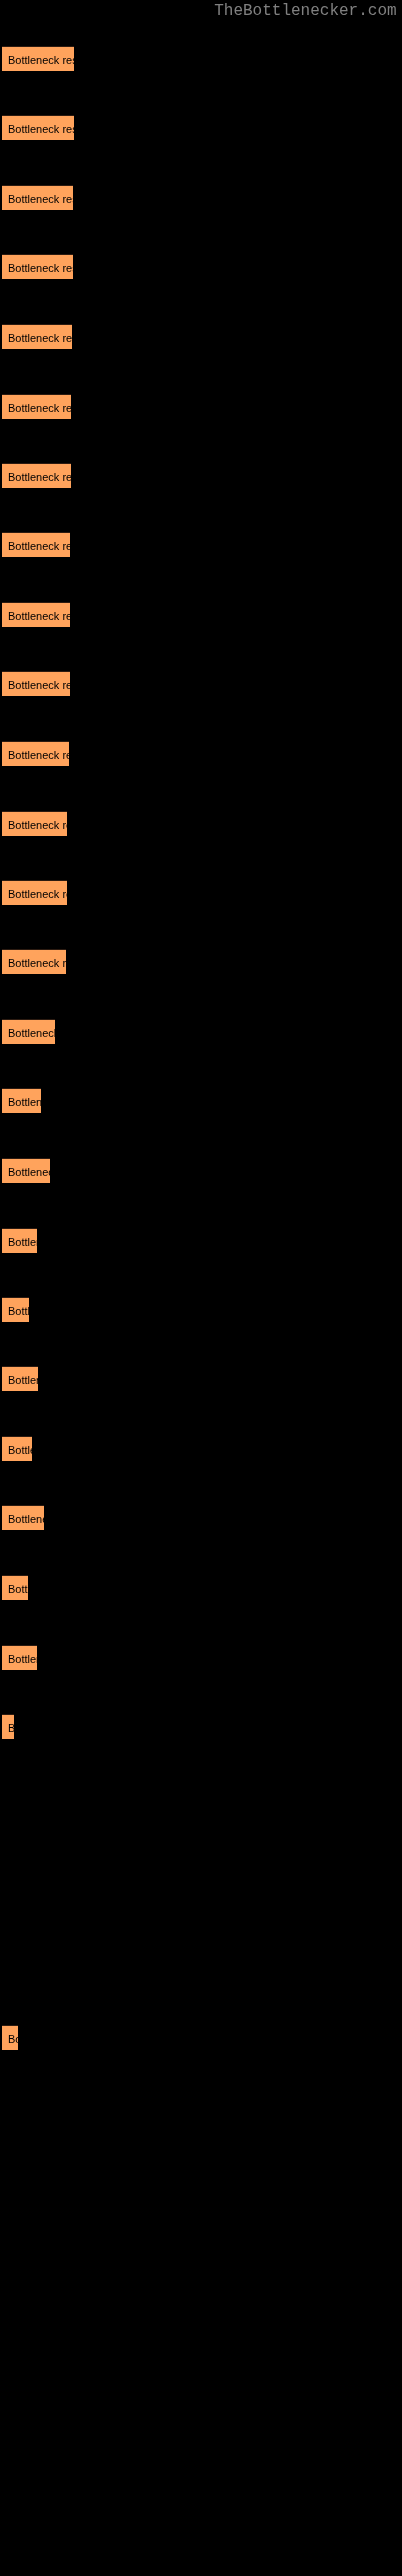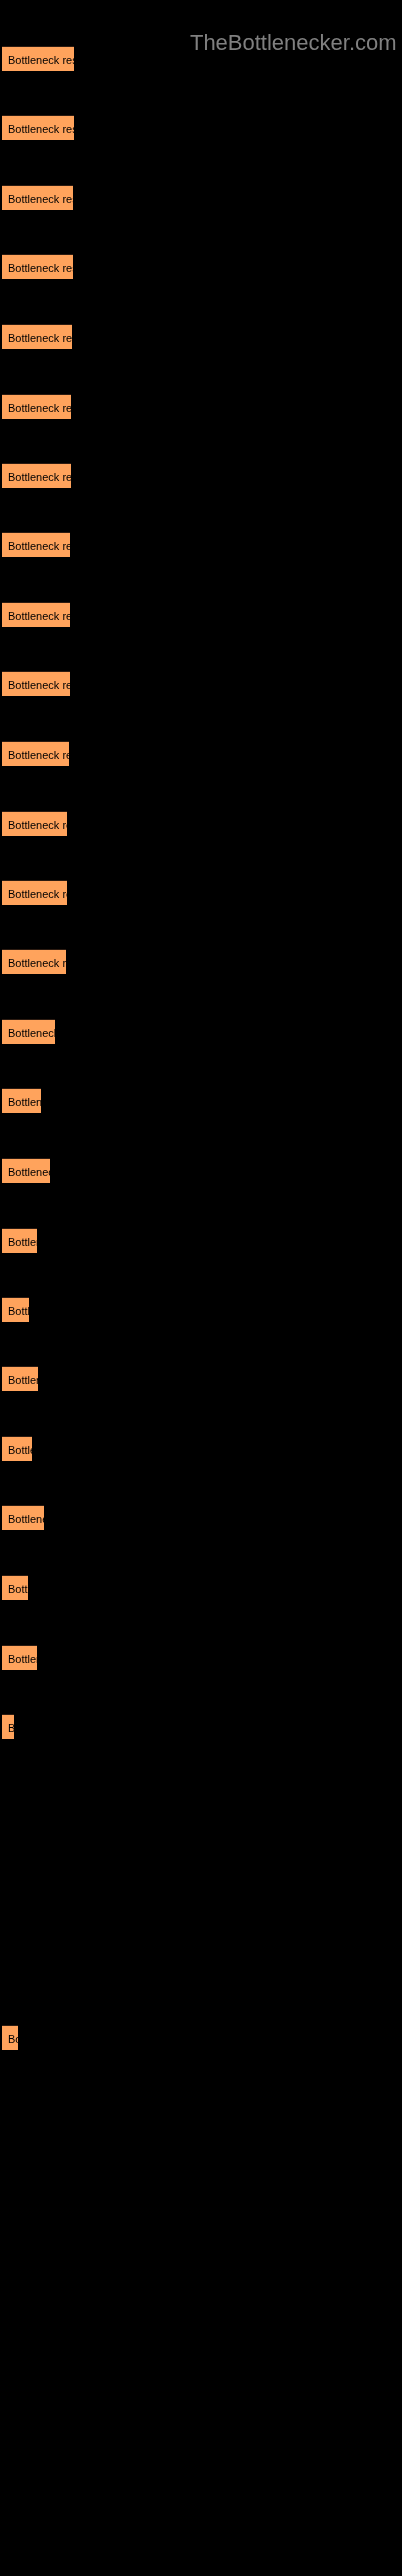--- a/index.html
+++ b/index.html
@@ -13,26 +13,25 @@
     position: relative;
     font-family: "Liberation Sans", sans-serif;
     overflow: hidden;
   }
 
   .watermark {
     position: absolute;
     top: 1.6px;
     right: 6.4px;
     color: #808080;
-    font-size: 22px;
-    font-family: Liberation Sans, sans-serif;
+    font-size: 16px;
+    font-family: Liberation Mono, monospace;
     letter-spacing: 0px;
     white-space: nowrap;
     user-select: none;
-    margin-top: 28px;
   }
 
   .chart-area {
     position: absolute;
     left: 0;
     top: 0;
     width: 403px;
     height: 2576px;
   }
 

